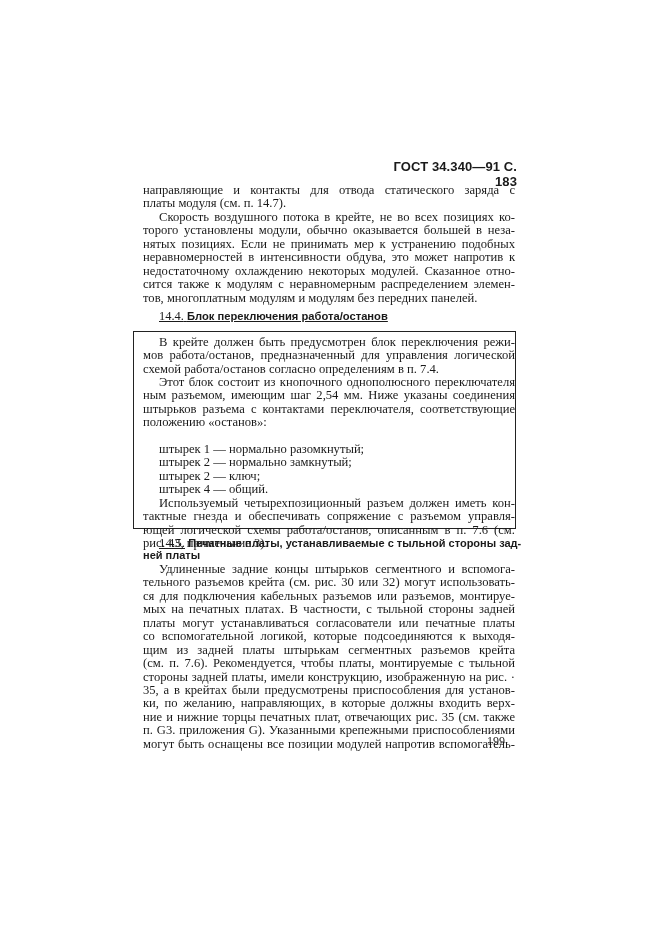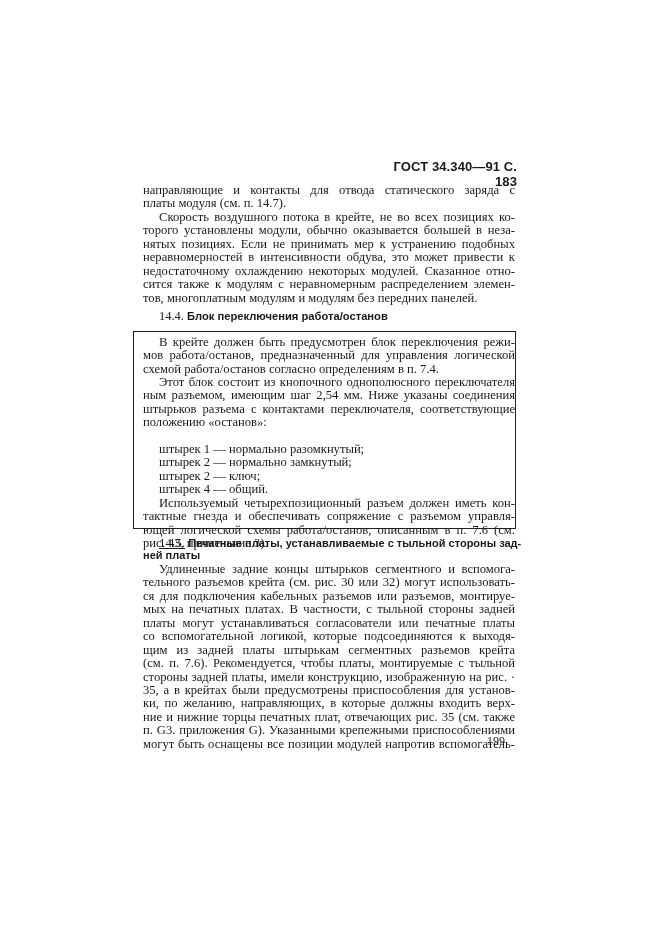--- a/index.html
+++ b/index.html
@@ -9,21 +9,21 @@
   }
   .page-header {
     position: absolute; left: 385px; top: 159px; width: 132px; text-align: right;
     font-family: "Liberation Sans", sans-serif; font-weight: bold; font-size: 13px; letter-spacing: 0.1px;
   }
   .block { position: absolute; left: 143px; width: 372px; font-size: 12.6px; line-height: 13.45px; }
   .line { display: block; white-space: nowrap; text-align: justify; text-align-last: justify; height: 13.45px; }
   .line.last { text-align-last: left; }
   .line.indent { padding-left: 16px; }
   .heading {
-    position: absolute; font-family: "Liberation Sans", sans-serif; font-size: 11.2px; font-weight: bold; white-space: nowrap;
+    position: absolute; font-family: "Liberation Sans", sans-serif; font-size: 11.2px; font-weight: bold; white-space: nowrap; text-decoration: underline;
   }
   .heading .num { font-family: "Liberation Serif", serif; font-weight: normal; font-size: 12.4px; }
   .boxed {
     position: absolute; left: 133px; top: 331px; width: 383px; height: 198px;
     border: 1.3px solid #222; box-sizing: border-box;
   }
   .page-number {
     position: absolute; left: 487px; top: 734px; font-size: 12px; font-family: "Liberation Serif", serif;
   }
   .b { font-weight: bold; font-family: "Liberation Sans", sans-serif; font-size: 11px; }
@@ -35,21 +35,21 @@
 
 <div class="block" style="top:184px;">
   <span class="line">направляющие и контакты для отвода статического заряда с</span>
   <span class="line last">платы модуля (см. п. 14.7).</span>
 </div>
 
 <div class="block" style="top:211px;">
   <span class="line indent">Скорость воздушного потока в крейте, не во всех позициях ко-</span>
   <span class="line">торого установлены модули, обычно оказывается большей в неза-</span>
   <span class="line">нятых позициях. Если не принимать мер к устранению  подобных</span>
-  <span class="line">неравномерностей в интенсивности обдува, это может привести  к</span>
+  <span class="line">неравномерностей в интенсивности обдува, это может напротив  к</span>
   <span class="line">недостаточному охлаждению некоторых модулей. Сказанное отно-</span>
   <span class="line">сится также к модулям с неравномерным распределением элемен-</span>
   <span class="line last">тов, многоплатным модулям и модулям без передних панелей.</span>
 </div>
 
 <div class="heading" style="left:159px; top:309px;">
   <span class="num">14.4.</span>
   <span>Блок переключения работа/останов</span>
 </div>
 

